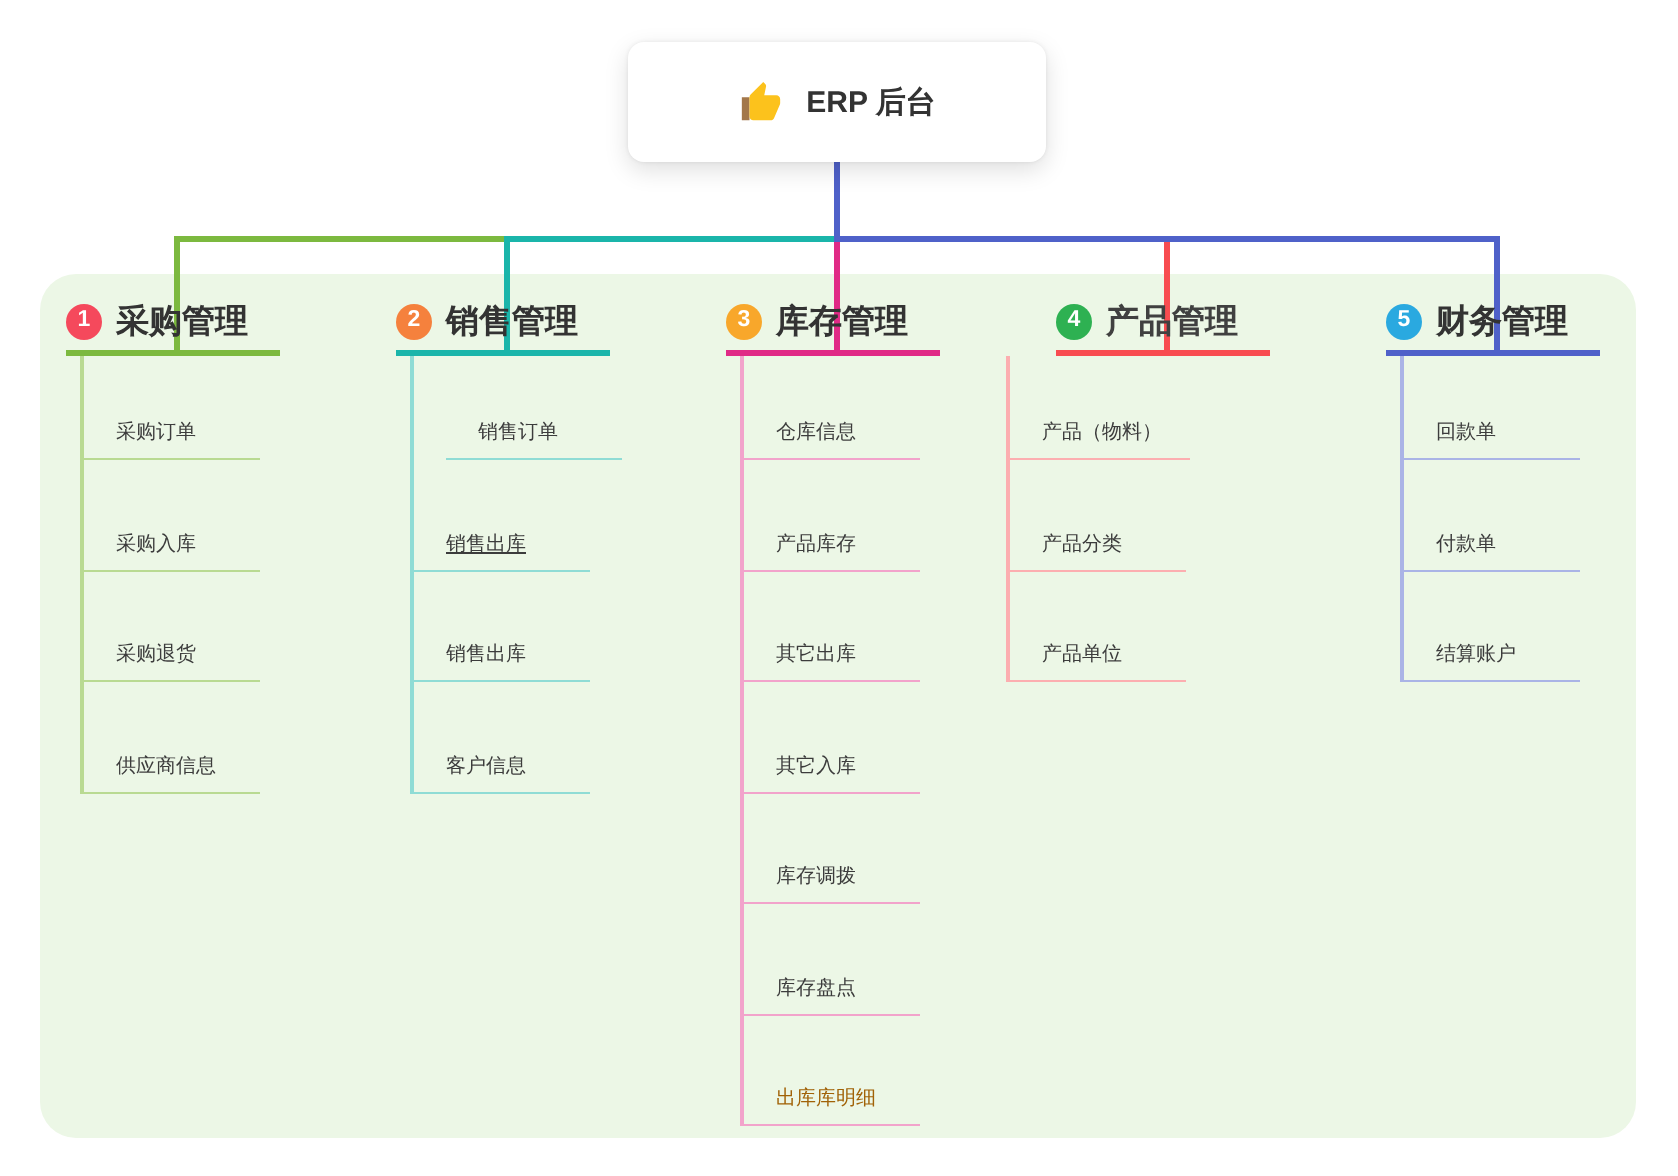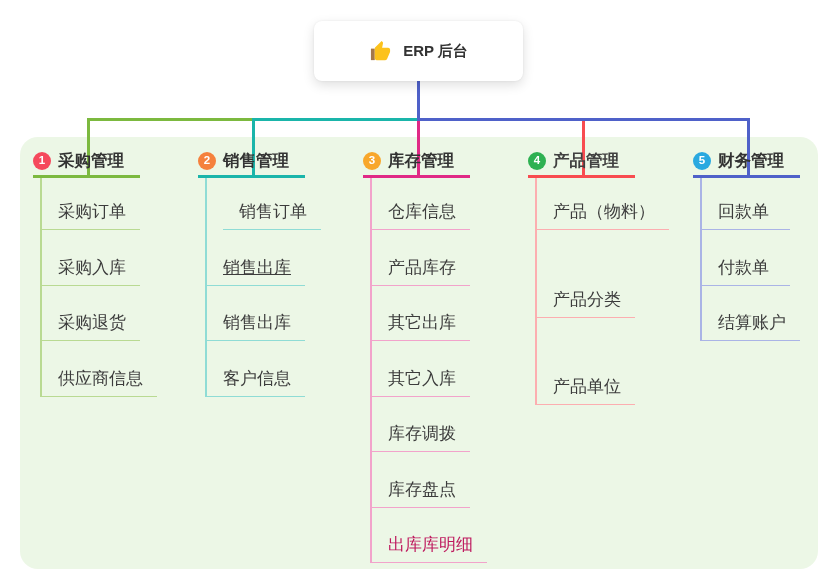--- a/index.html
+++ b/index.html
@@ -35,21 +35,21 @@
   .branch-items{
     position:absolute;top:178px;
     display:flex;flex-direction:column;align-items:flex-start;
     border-left:2px solid #ccc;
   }
   .item{
     box-sizing:border-box;height:55.5px;min-width:88px;width:max-content;
     display:flex;align-items:flex-end;
     padding:0 14px 6px 16px;
     border-bottom:1.5px solid #ccc;
-    font-size:17px;color:#3c3c3c;white-space:nowrap;
+    font-size:10px;color:#3c3c3c;white-space:nowrap;
   }
   .item:first-child{height:52px;}
 </style>
 </head>
 <body>
 
 <div class="stage" style="background: rgb(255, 255, 255);">
   <div class="board" style="background: rgb(236, 247, 230);"></div>
   <div id="connectors">
       <div class="line" style="left: 87px; top: 118px; width: 3px; height: 58px; background: rgb(124, 185, 63);"></div>
@@ -103,30 +103,30 @@
       <span class="badge" style="background: rgb(248, 167, 43);">3</span>
       <span class="branch-title" style="color: rgb(51, 51, 51);">库存管理</span>
     </div>
     <div class="branch-items" style="left: 370px; border-left-color: rgb(242, 163, 203);">
           <div class="item" style="border-bottom-color: rgb(242, 163, 203); color: rgb(60, 60, 60);">仓库信息</div>
           <div class="item" style="border-bottom-color: rgb(242, 163, 203); color: rgb(60, 60, 60);">产品库存</div>
           <div class="item" style="border-bottom-color: rgb(242, 163, 203); color: rgb(60, 60, 60);">其它出库</div>
           <div class="item" style="border-bottom-color: rgb(242, 163, 203); color: rgb(60, 60, 60);">其它入库</div>
           <div class="item" style="border-bottom-color: rgb(242, 163, 203); color: rgb(60, 60, 60);">库存调拨</div>
           <div class="item" style="border-bottom-color: rgb(242, 163, 203); color: rgb(60, 60, 60);">库存盘点</div>
-          <div class="item" style="border-bottom-color: rgb(242, 163, 203); color: #be185d;">出库库明细</div>
+          <div class="item" style="border-bottom-color: rgb(242, 163, 203); color: #a16207;">出库库明细</div>
         </div>
   </div>
 
   <div>
     <div class="branch-head" style="left: 528px; border-bottom-color: rgb(248, 76, 80);">
       <span class="badge" style="background: rgb(46, 177, 82);">4</span>
       <span class="branch-title" style="color: #404040;">产品管理</span>
     </div>
-    <div class="branch-items" style="left: 535px; border-left-color: rgb(252, 174, 176); gap: 32px;">
+    <div class="branch-items" style="left: 503px; border-left-color: rgb(252, 174, 176);">
           <div class="item" style="border-bottom-color: rgb(252, 174, 176); color: rgb(60, 60, 60);">产品（物料）</div>
           <div class="item" style="border-bottom-color: rgb(252, 174, 176); color: rgb(60, 60, 60);">产品分类</div>
           <div class="item" style="border-bottom-color: rgb(252, 174, 176); color: rgb(60, 60, 60);">产品单位</div>
         </div>
   </div>
 
   <div>
     <div class="branch-head" style="left: 693px; border-bottom-color: rgb(79, 97, 201);">
       <span class="badge" style="background: rgb(42, 169, 224);">5</span>
       <span class="branch-title" style="color: rgb(51, 51, 51);">财务管理</span>

